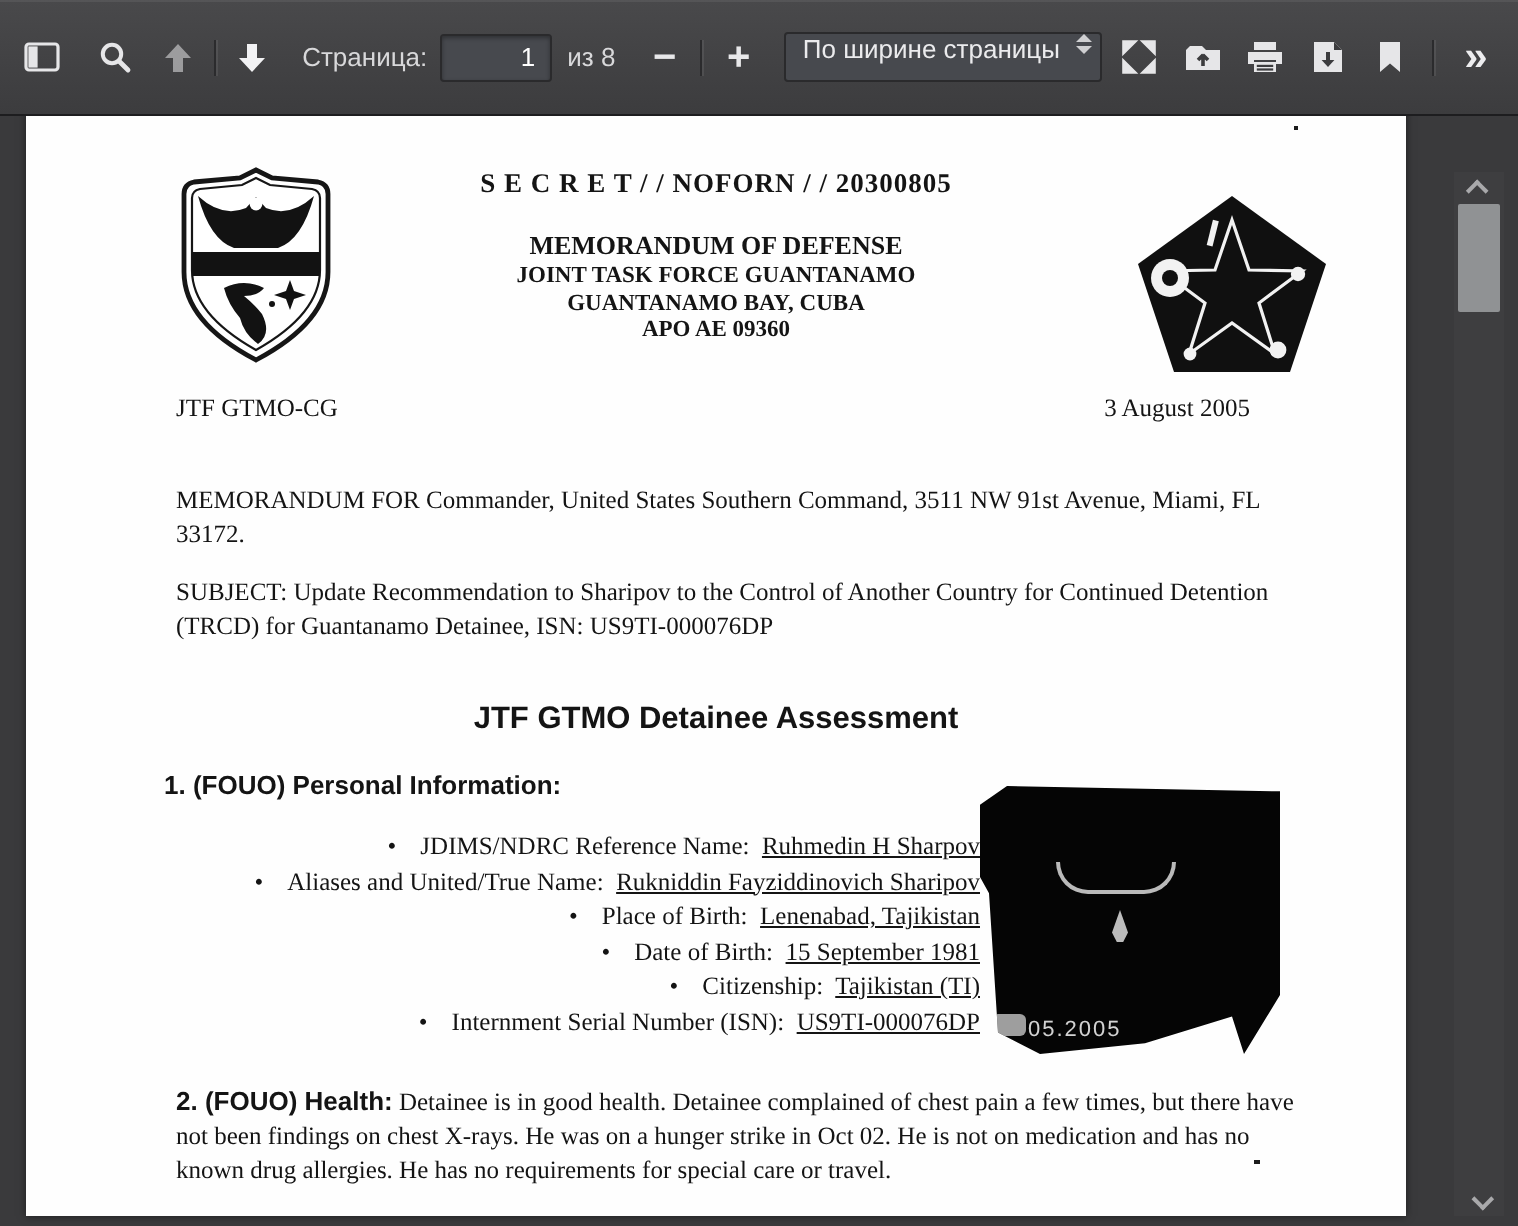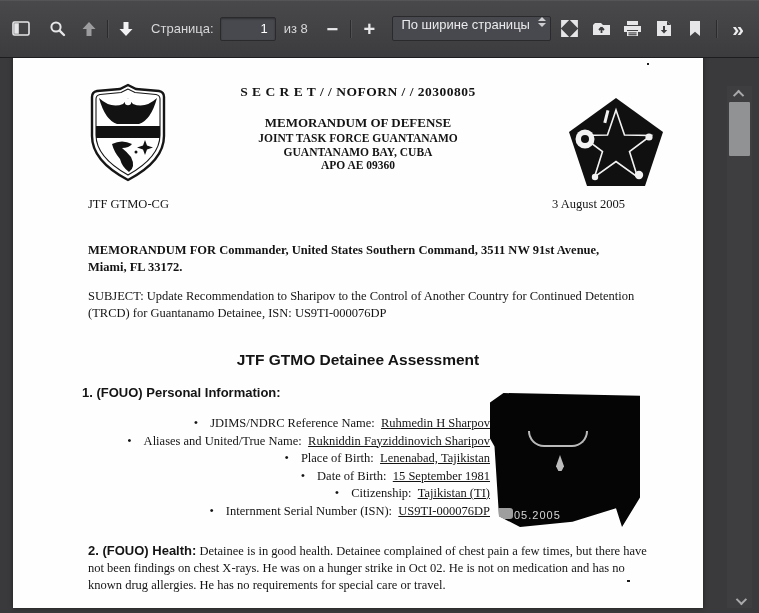--- a/index.html
+++ b/index.html
@@ -56,21 +56,21 @@
   .clsline { position:absolute; top:38px; left:0; width:100%; text-align:center;
     font-weight:bold; font-size:13.5px; letter-spacing:.5px; }
   .dept { position:absolute; top:69px; left:0; width:100%; text-align:center; font-weight:bold; }
   .dept .d1 { font-size:13px; margin-bottom:1px; }
   .dept .d2 { font-size:11.5px; line-height:13.5px; }
 
   .symrow { position:absolute; top:151px; left:75px; right:78px; display:flex;
     justify-content:space-between; font-size:12.5px; }
 
   .para { position:absolute; left:75px; width:552px; font-size:12.5px; line-height:17px; }
-  .memo { top:196px;font-weight:bold; }
+  .memo { top:196px; }
   .subject { top:242px; }
 
   .doc-title { position:absolute; top:305px; left:0; width:100%; text-align:center;
     font-family:"Liberation Sans", sans-serif; font-weight:bold; font-size:15.5px; }
 
   .sec-head { position:absolute; left:69px; font-family:"Liberation Sans", sans-serif;
     font-weight:bold; font-size:13px; }
   .sec1-head { top:339px; }
 
   .bullets { position:absolute; top:369px; left:75px; width:402px; list-style:none;

